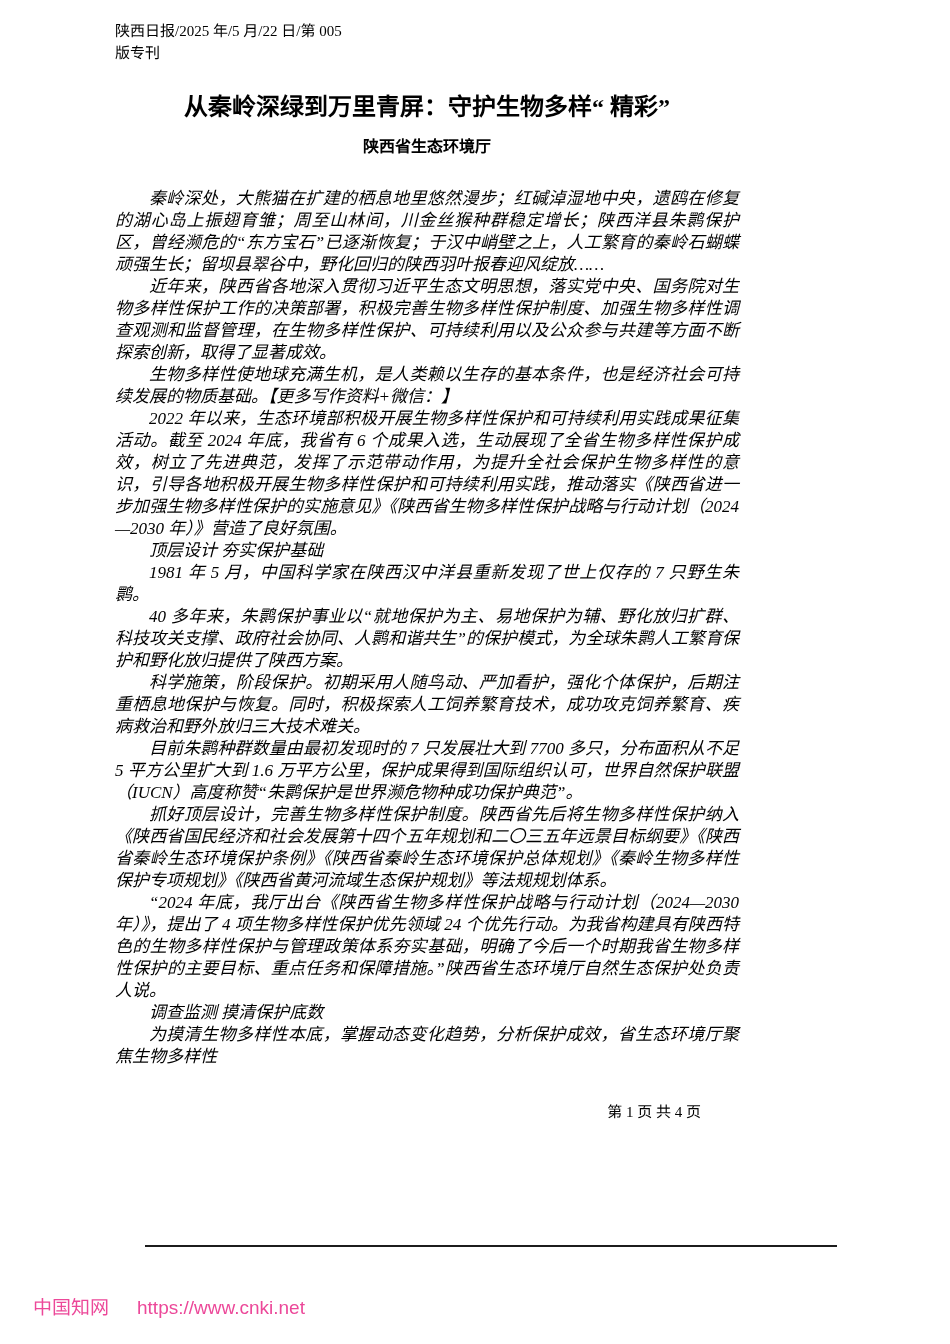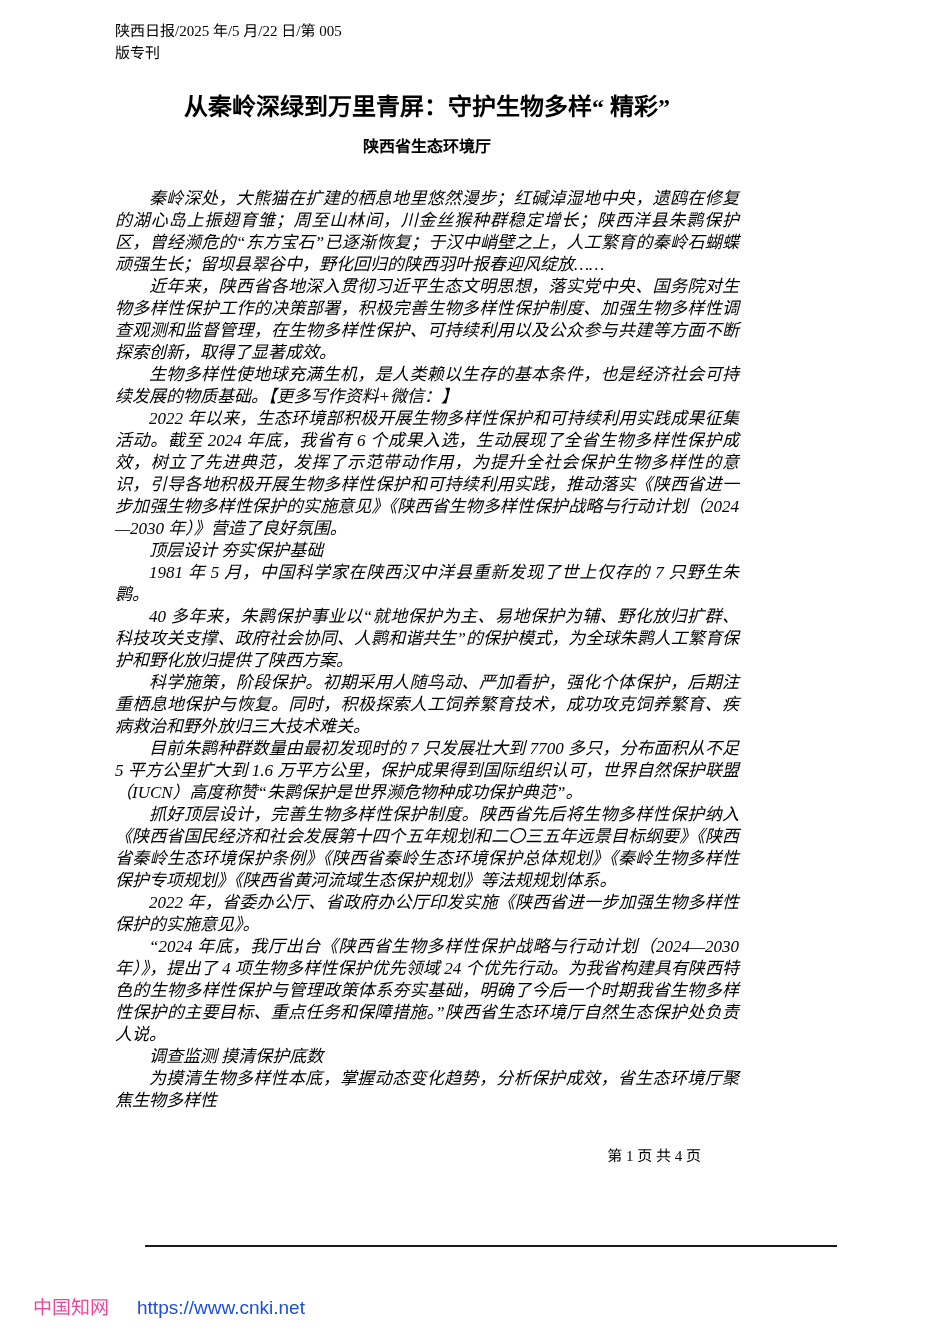--- a/index.html
+++ b/index.html
@@ -71,21 +71,21 @@
     align-items: baseline;
     gap: 28px;
   }
   .watermark-brand {
     font-size: 19px;
     color: #ec4899;
     font-family: "Liberation Sans", sans-serif;
   }
   .watermark-url {
     font-size: 19px;
-    color: #1d4ed8;
+    color: #ec4899;
     font-family: "Liberation Sans", sans-serif;
     text-decoration: none;
   }
 </style>
 </head>
 <body>
 
 <div class="page">
 
   <div class="doc-header">
@@ -112,21 +112,20 @@
       <p class="para-body">1981 年 5 月，中国科学家在陕西汉中洋县重新发现了世上仅存的 7 只野生朱鹮。</p>
 
       <p class="para-body">40 多年来，朱鹮保护事业以“就地保护为主、易地保护为辅、野化放归扩群、科技攻关支撑、政府社会协同、人鹮和谐共生”的保护模式，为全球朱鹮人工繁育保护和野化放归提供了陕西方案。</p>
 
       <p class="para-body">科学施策，阶段保护。初期采用人随鸟动、严加看护，强化个体保护，后期注重栖息地保护与恢复。同时，积极探索人工饲养繁育技术，成功攻克饲养繁育、疾病救治和野外放归三大技术难关。</p>
 
       <p class="para-body">目前朱鹮种群数量由最初发现时的 7 只发展壮大到 7700 多只，分布面积从不足 5 平方公里扩大到 1.6 万平方公里，保护成果得到国际组织认可，世界自然保护联盟（IUCN）高度称赞“朱鹮保护是世界濒危物种成功保护典范”。</p>
 
       <p class="para-body">抓好顶层设计，完善生物多样性保护制度。陕西省先后将生物多样性保护纳入《陕西省国民经济和社会发展第十四个五年规划和二〇三五年远景目标纲要》《陕西省秦岭生态环境保护条例》《陕西省秦岭生态环境保护总体规划》《秦岭生物多样性保护专项规划》《陕西省黄河流域生态保护规划》等法规规划体系。</p>
 
-      <p class="para-body">2022 年，省委办公厅、省政府办公厅印发实施《陕西省进一步加强生物多样性保护的实施意见》。</p>
 
       <p class="para-body">“2024 年底，我厅出台《陕西省生物多样性保护战略与行动计划（2024—2030 年）》，提出了 4 项生物多样性保护优先领域 24 个优先行动。为我省构建具有陕西特色的生物多样性保护与管理政策体系夯实基础，明确了今后一个时期我省生物多样性保护的主要目标、重点任务和保障措施。”陕西省生态环境厅自然生态保护处负责人说。</p>
 
       <p class="para-heading">调查监测 摸清保护底数</p>
 
       <p class="para-body">为摸清生物多样性本底，掌握动态变化趋势，分析保护成效，省生态环境厅聚焦生物多样性</p>
     </div>
 
   <div class="page-indicator">第 1 页 共 4 页</div>
 

